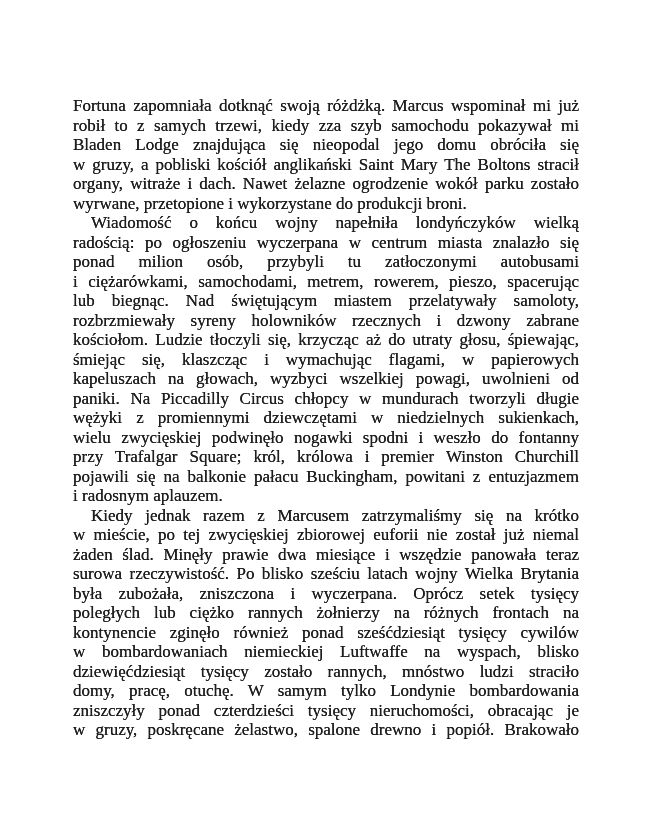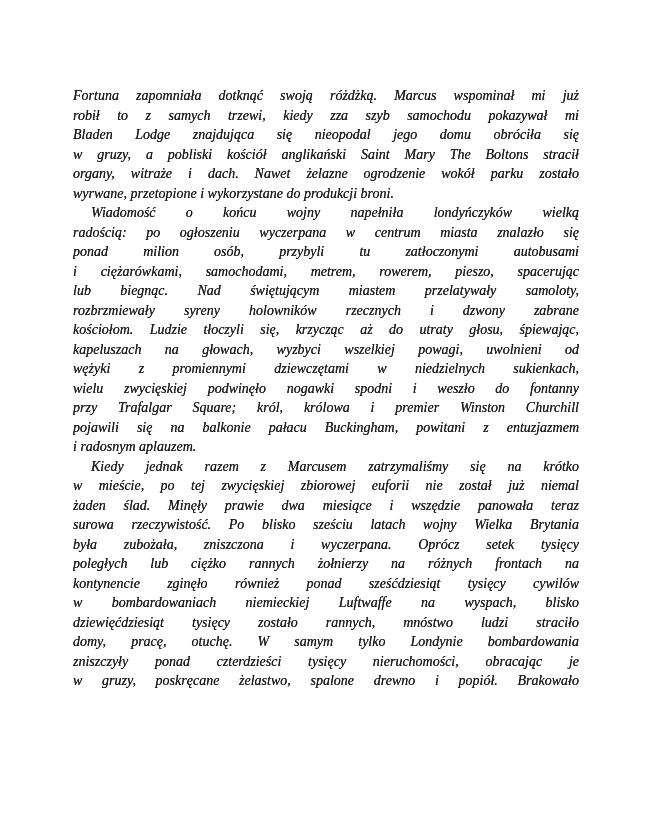--- a/index.html
+++ b/index.html
@@ -10,28 +10,27 @@
   .page {
     position: relative;
     width: 651px;
     height: 838px;
     background: #ffffff;
     overflow: hidden;
   }
   .text-block {
     position: absolute;
     left: 73px;
-    top: 86px;
+    top: 96px;
     width: 506px;
     font-family: "Liberation Serif", "DejaVu Serif", serif;
-    font-size: 14px;
+    font-size: 17px;
     line-height: 19.5px;
     color: #1e1e1e;
     text-shadow: 0 0 0.5px currentColor;
-    font-style: italic;
   }
   .paragraph {
     margin: 0;
     padding: 0;
   }
   .line {
     height: 19.5px;
     overflow: hidden;
     text-align: justify;
     text-align-last: justify;
@@ -58,21 +57,23 @@
         <div class="line para-end">wyrwane, przetopione i wykorzystane do produkcji broni.</div>
       </div>
       <div class="paragraph">
         <div class="line indent">Wiadomość o końcu wojny napełniła londyńczyków wielką</div>
         <div class="line">radością: po ogłoszeniu wyczerpana w centrum miasta znalazło się</div>
         <div class="line">ponad milion osób, przybyli tu zatłoczonymi autobusami</div>
         <div class="line">i ciężarówkami, samochodami, metrem, rowerem, pieszo, spacerując</div>
         <div class="line">lub biegnąc. Nad świętującym miastem przelatywały samoloty,</div>
         <div class="line">rozbrzmiewały syreny holowników rzecznych i dzwony zabrane</div>
         <div class="line">kościołom. Ludzie tłoczyli się, krzycząc aż do utraty głosu, śpiewając,</div>
+        <div class="line">śmiejąc się, klaszcząc i wymachując flagami, w papierowych</div>
         <div class="line">kapeluszach na głowach, wyzbyci wszelkiej powagi, uwolnieni od</div>
+        <div class="line">paniki. Na Piccadilly Circus chłopcy w mundurach tworzyli długie</div>
         <div class="line">wężyki z promiennymi dziewczętami w niedzielnych sukienkach,</div>
         <div class="line">wielu zwycięskiej podwinęło nogawki spodni i weszło do fontanny</div>
         <div class="line">przy Trafalgar Square; król, królowa i premier Winston Churchill</div>
         <div class="line">pojawili się na balkonie pałacu Buckingham, powitani z entuzjazmem</div>
         <div class="line para-end">i radosnym aplauzem.</div>
       </div>
       <div class="paragraph">
         <div class="line indent">Kiedy jednak razem z Marcusem zatrzymaliśmy się na krótko</div>
         <div class="line">w mieście, po tej zwycięskiej zbiorowej euforii nie został już niemal</div>
         <div class="line">żaden ślad. Minęły prawie dwa miesiące i wszędzie panowała teraz</div>

